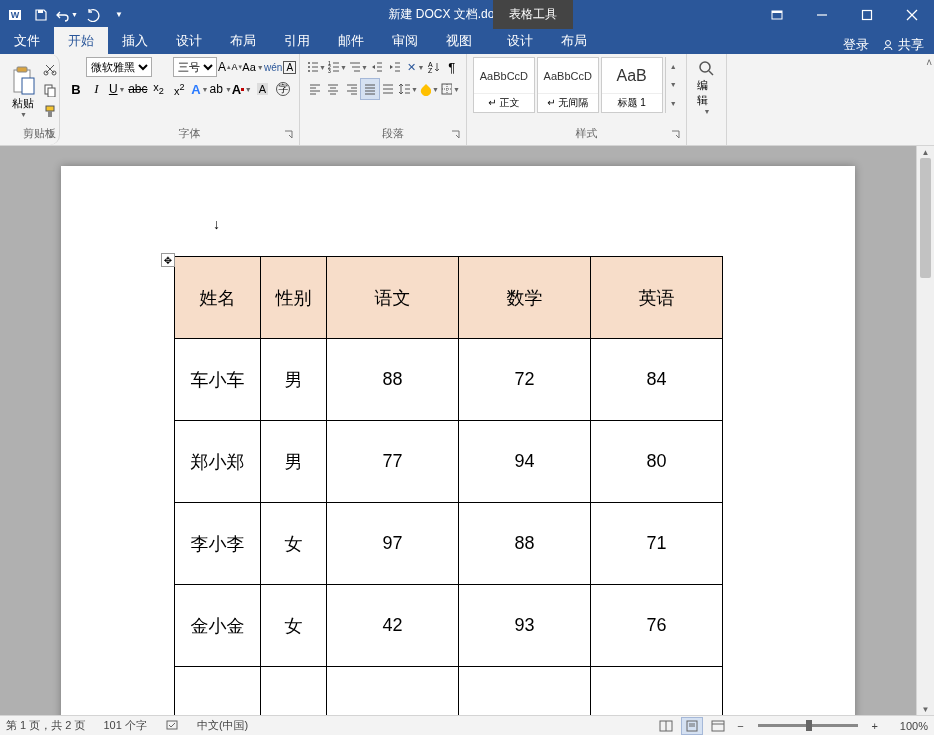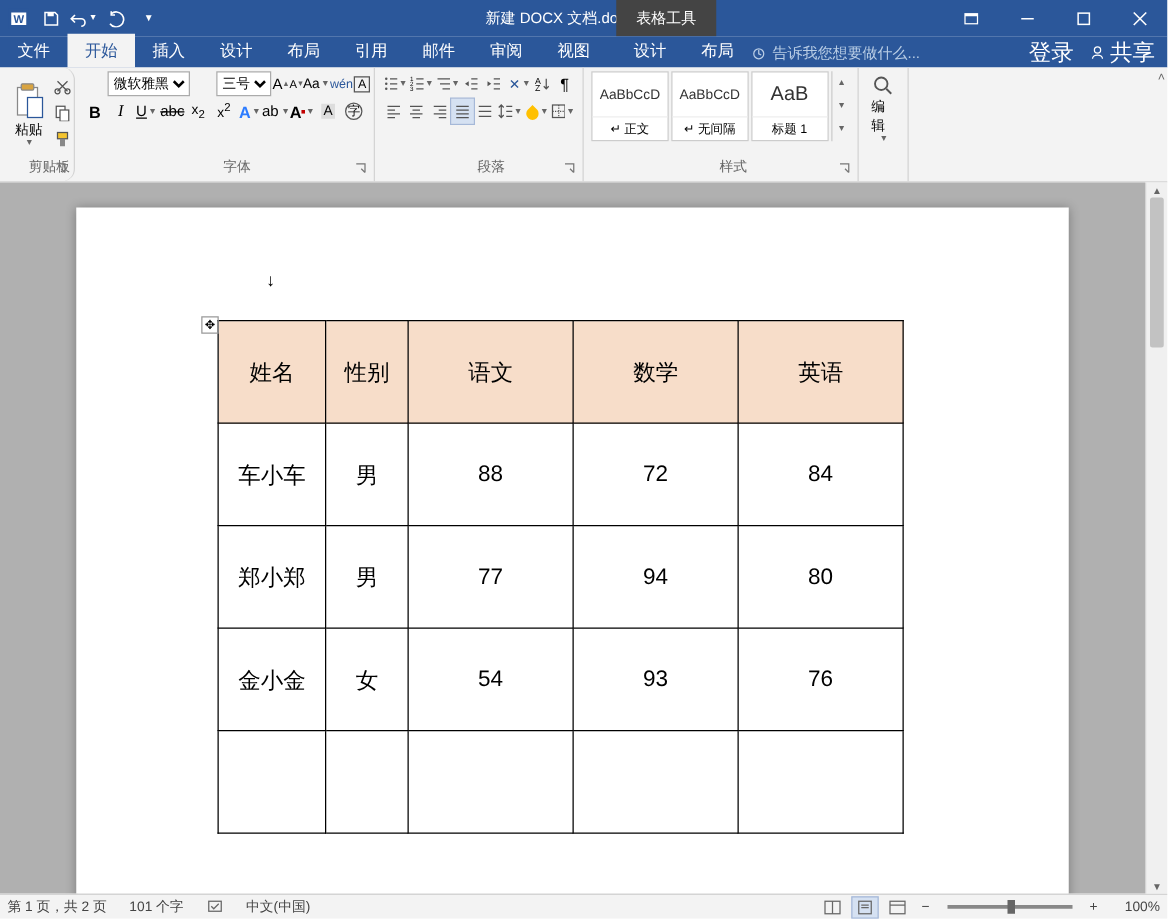--- a/index.html
+++ b/index.html
@@ -9,21 +9,21 @@
 .titlebar .qat .icon { width: 22px; height: 22px; display: flex; align-items: center; justify-content: center; cursor: pointer; }
 .titlebar .titlecenter { position: absolute; left: 50%; transform: translateX(-50%); display: flex; align-items: center; gap: 4px; }
 .titlebar .contextual { background: #444444; padding: 4px 16px; font-size: 12px; position: absolute; left: 493px; height: 29px; display: flex; align-items: center; }
 .titlebar .winbtns { position: absolute; right: 0; display: flex; }
 .titlebar .winbtns .btn { width: 45px; height: 29px; display: flex; align-items: center; justify-content: center; cursor: pointer; }
 .tabs { background: #2b579a; height: 25px; display: flex; align-items: flex-end; color: #fff; font-size: 13px; position: relative; }
 .tabs .tab { padding: 5px 14px 4px; cursor: pointer; }
 .tabs .tab.active { background: #f3f3f3; color: #2b579a; }
 .tabs .contextual-tabs { position: absolute; left: 493px; display: flex; }
 .tabs .tell-me { position: absolute; left: 600px; color: #b9cde5; font-size: 12px; display: flex; align-items: center; padding: 3px 0; }
-.tabs .right { position: absolute; right: 10px; display: flex; gap: 12px; align-items: center; font-size: 18px; }
+.tabs .right { position: absolute; right: 10px; display: flex; gap: 12px; align-items: center; font-size: 13px; }
 .ribbon { background: #f3f3f3; height: 92px; border-bottom: 1px solid #d4d4d4; display: flex; font-size: 11px; position: relative; }
 .ribbon .group { border-right: 1px solid #d4d4d4; padding: 3px 6px 0; display: flex; flex-direction: column; position: relative; }
 .ribbon .group .label { text-align: center; color: #666; font-size: 11px; padding: 2px 0; position: absolute; bottom: 2px; left: 0; right: 0; margin-left: 20px; }
 .ribbon .group .dlg { position: absolute; bottom: 3px; right: 3px; width: 12px; height: 12px; cursor: pointer; }
 .ribbon .btn-lg { display: flex; flex-direction: column; align-items: center; justify-content: center; cursor: pointer; padding: 2px 4px; }
 .ribbon .btn-sm { width: 20px; height: 20px; display: flex; align-items: center; justify-content: center; cursor: pointer; }
 .ribbon select { font-size: 11px; height: 20px; border: 1px solid #ababab; background: #fff; margin-left: 20px; }
 .clipboard-grp { width: 60px; border-radius: 10px; }
 .font-grp { width: 240px; }
 .para-grp { width: 167px; }
@@ -131,27 +131,20 @@
   <div class="tab">设计</div>
   <div class="tab">布局</div>
   <div class="tab">引用</div>
   <div class="tab">邮件</div>
   <div class="tab">审阅</div>
   <div class="tab">视图</div>
   <div class="contextual-tabs">
     <div class="tab">设计</div>
     <div class="tab">布局</div>
   </div>
-  <div class="tell-me">
-    <svg width="14" height="14" style="margin-right:4px">
-        <circle cx="7" cy="7" r="4" fill="none" stroke="#b9cde5"></circle>
-        <path d="M7 4v3l2 1" stroke="#b9cde5" fill="none"></path>
-      </svg>
-    <span>告诉我您想要做什么...</span>
-  </div>
   <div class="right">
     <span>登录</span>
     <span style="display:flex;align-items:center;gap:3px">
       <svg width="14" height="14">
           <circle cx="7" cy="5" r="2.5" fill="none" stroke="#fff"></circle>
           <path d="M3 12 a4 3 0 0 1 8 0" fill="none" stroke="#fff"></path>
         </svg>
       <span>共享</span>
     </span>
   </div>
@@ -475,23 +468,30 @@
         <td>84</td>
       </tr>
       <tr>
         <td>郑小郑</td>
         <td>男</td>
         <td>77</td>
         <td>94</td>
         <td>80</td>
       </tr>
       <tr>
+        <td>李小李</td>
+        <td>女</td>
+        <td>97</td>
+        <td>88</td>
+        <td>71</td>
+      </tr>
+      <tr>
         <td>金小金</td>
         <td>女</td>
-        <td>54</td>
+        <td>42</td>
         <td>93</td>
         <td>76</td>
       </tr>
       <tr style="height:30px">
         <td></td>
         <td></td>
         <td></td>
         <td></td>
         <td></td>
       </tr>

